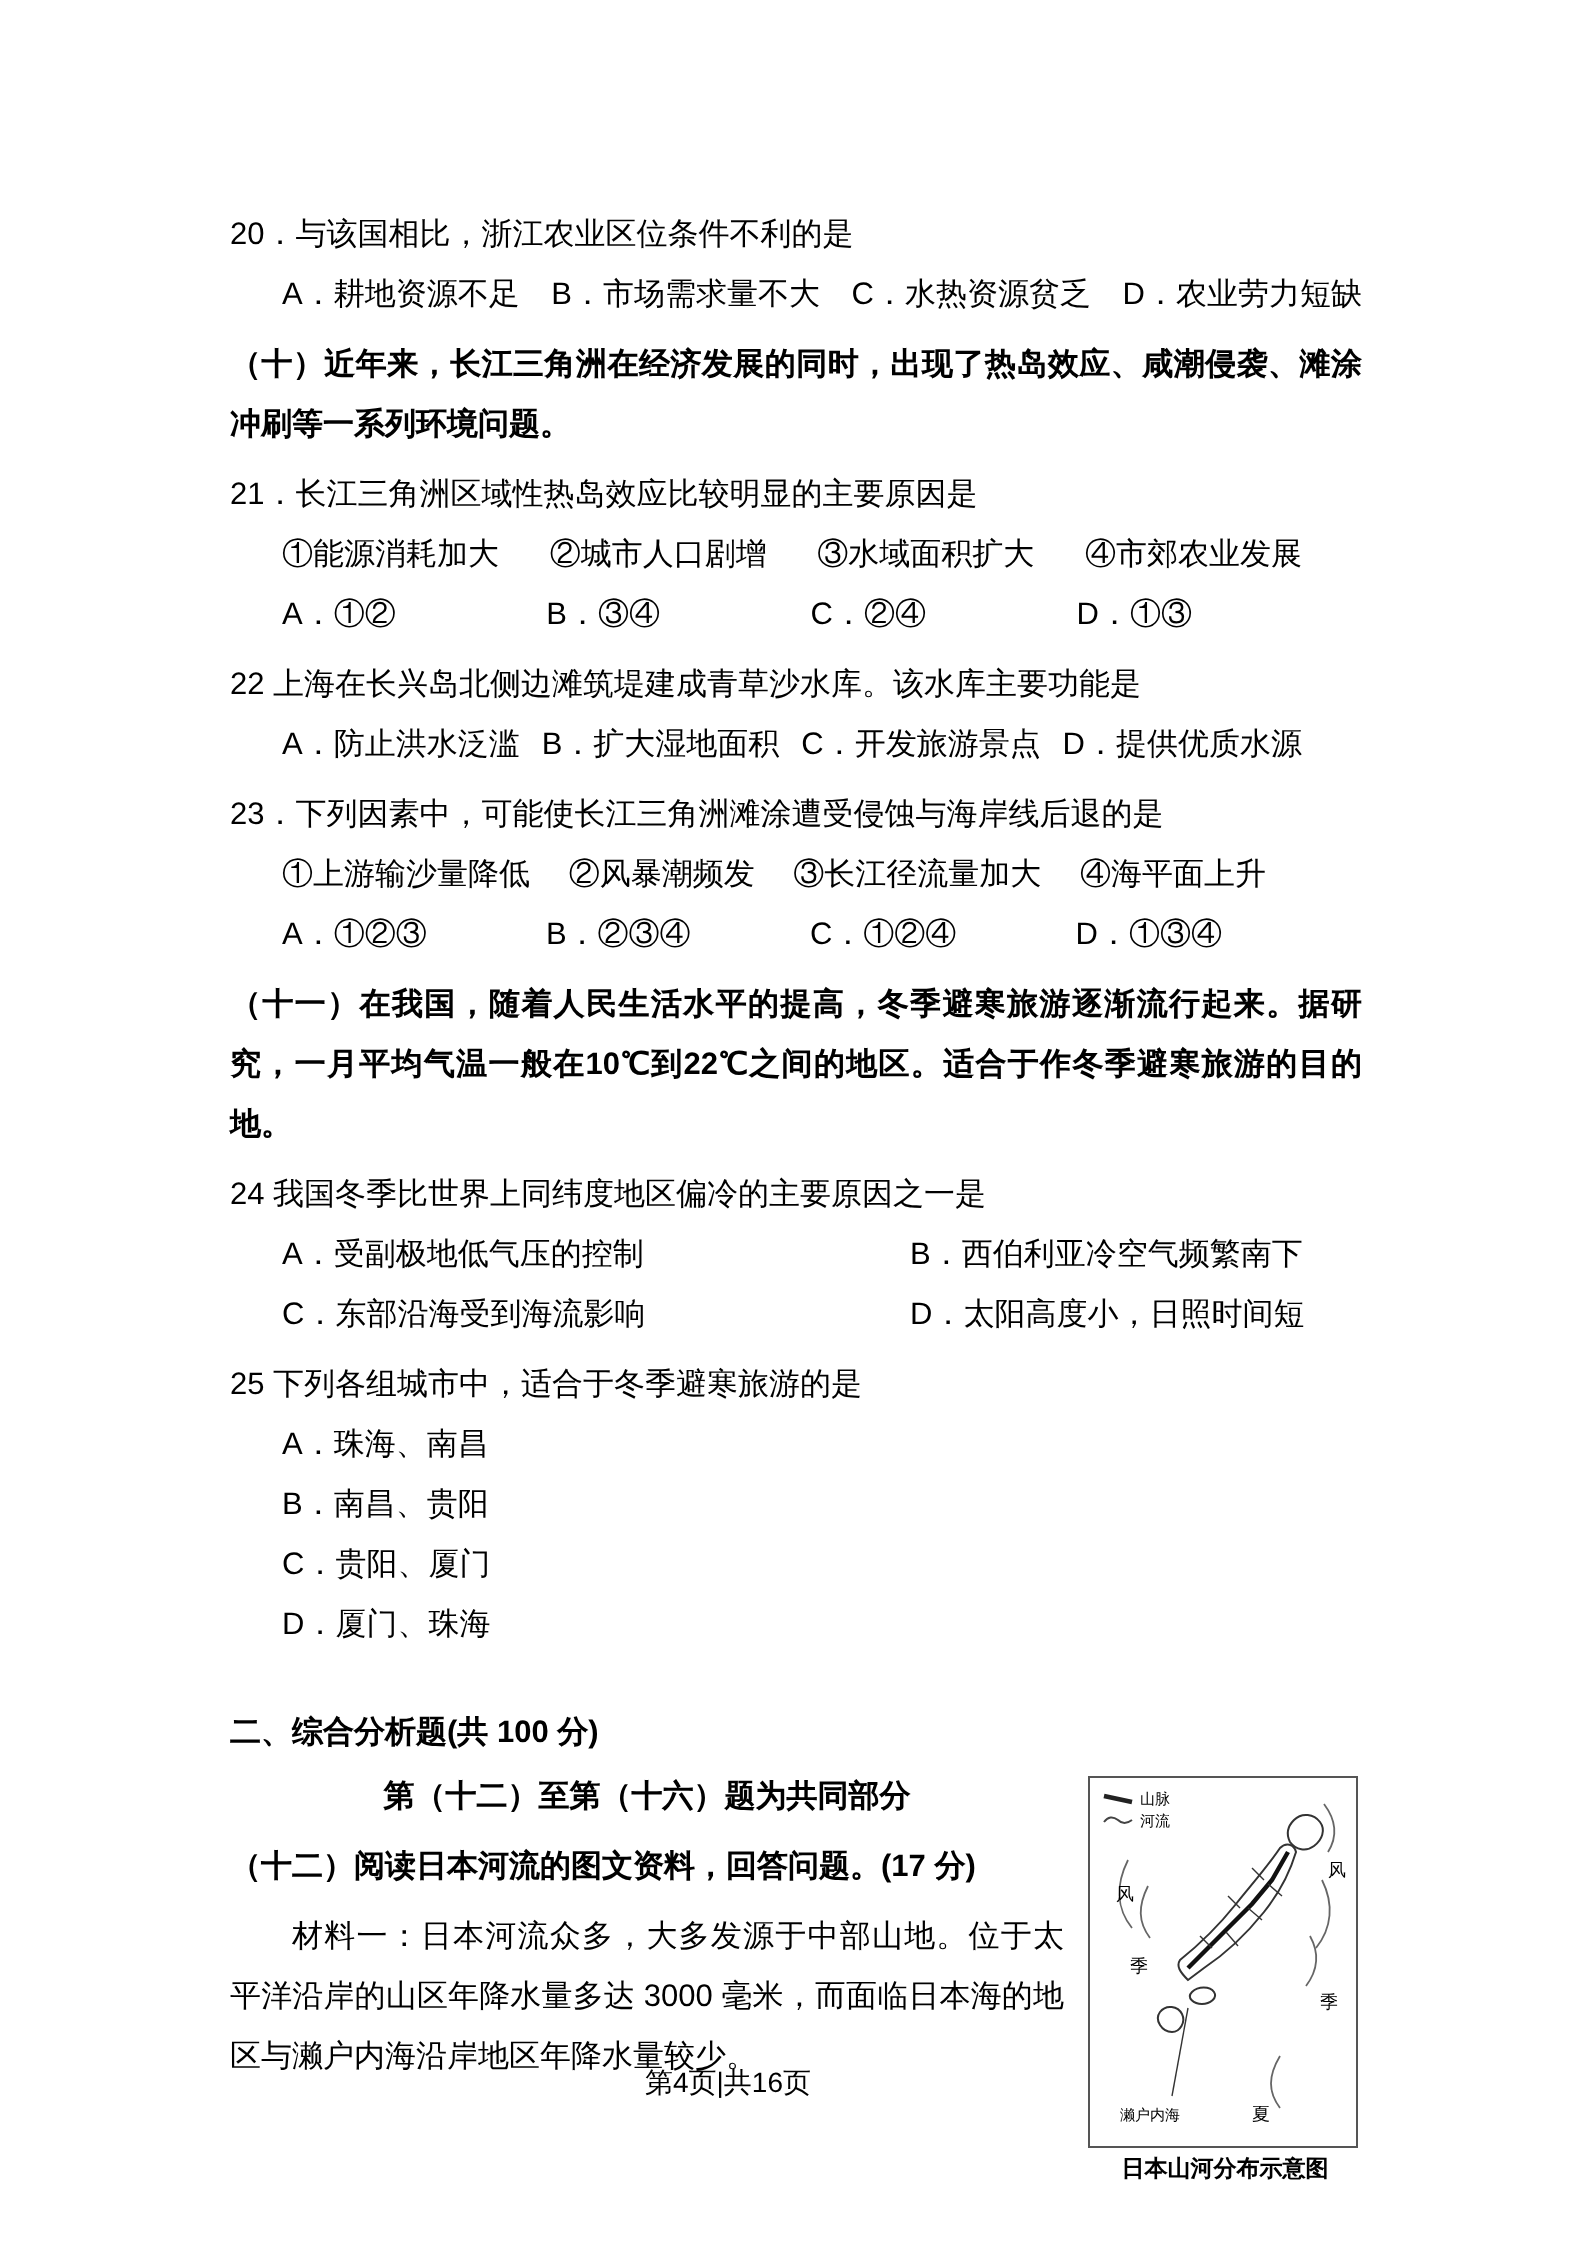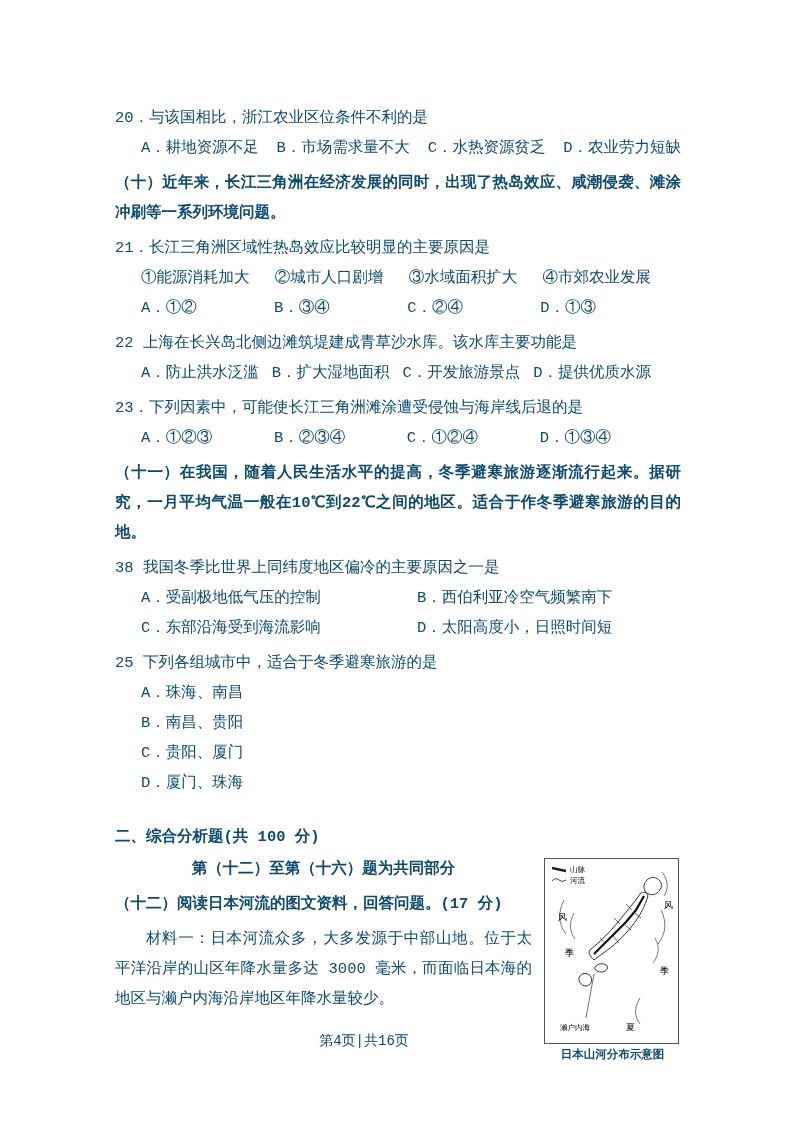--- a/index.html
+++ b/index.html
@@ -1,32 +1,32 @@
 <!DOCTYPE html>
 <html><head>
 <meta charset="utf-8">
 <style>
   html,body{margin:0;padding:0;background:#fff;}
   .page{
     position:relative;width:728px;height:1122px;background:#fff;overflow:hidden;
-    font-family:Liberation Mono, monospace;
-    font-size:15.5px;line-height:30px;color:#0c4a6e;
+    font-family:Liberation Sans, sans-serif;
+    font-size:15.5px;line-height:30px;color:#000000;
   }
   .content{position:absolute;left:115px;top:98px;width:566px;}
   .bold{font-weight:bold;}
   .stem{margin-top:5px;}
   .para{text-align:justify;margin-top:5px;}
   .opts{display:flex;justify-content:space-between;padding-left:26px;}
   .mr0{margin-right:0;align-items:flex-end;}
   .mr30{margin-right:30px;}
   .mr48{margin-right:48px;}
   .mr55{margin-right:55px;flex-direction:column;}
   .mr70{margin-right:70px;}
   .mr85{margin-right:85px;}
-  .two-col{display:grid;grid-template-columns:276px auto;padding-left:26px;}
+  .two-col{display:grid;grid-template-columns:276px auto;padding-left:26px;gap:38px;}
   .section-title{margin-top:24px;font-weight:bold;}
   .center{text-align:center;font-weight:bold;}
   .indent{text-indent:2em;}
   .figure{float:right;width:137px;margin:4px 0 6px 12px;text-align:center;}
   .figure svg{display:block;background:#fff;}
   .fig-caption{font-weight:bold;font-size:11.5px;line-height:16px;margin-top:3px;}
   .footer{position:absolute;left:0;right:0;bottom:66px;text-align:center;font-size:14px;}
   .wrapblock{margin-top:2px;}
 </style>
 </head>
@@ -61,30 +61,36 @@
 
     <div class="stem">22 上海在长兴岛北侧边滩筑堤建成青草沙水库。该水库主要功能是</div>
     <div class="opts mr30">
       <span>A．防止洪水泛滥</span>
       <span>B．扩大湿地面积</span>
       <span>C．开发旅游景点</span>
       <span>D．提供优质水源</span>
     </div>
 
     <div class="stem">23．下列因素中，可能使长江三角洲滩涂遭受侵蚀与海岸线后退的是</div>
+    <div class="opts mr48">
+      <span>①上游输沙量降低</span>
+      <span>②风暴潮频发</span>
+      <span>③长江径流量加大</span>
+      <span>④海平面上升</span>
+    </div>
     <div class="opts mr70">
       <span>A．①②③</span>
       <span>B．②③④</span>
       <span>C．①②④</span>
       <span>D．①③④</span>
     </div>
 
     <div class="para bold">（十一）在我国，随着人民生活水平的提高，冬季避寒旅游逐渐流行起来。据研究，一月平均气温一般在10℃到22℃之间的地区。适合于作冬季避寒旅游的目的地。</div>
 
-    <div class="stem">38 我国冬季比世界上同纬度地区偏冷的主要原因之一是</div>
+    <div class="stem">24 我国冬季比世界上同纬度地区偏冷的主要原因之一是</div>
     <div class="two-col">
       <span>A．受副极地低气压的控制</span>
       <span>B．西伯利亚冷空气频繁南下</span>
     </div>
     <div class="two-col">
       <span>C．东部沿海受到海流影响</span>
       <span>D．太阳高度小，日照时间短</span>
     </div>
 
     <div class="stem">25 下列各组城市中，适合于冬季避寒旅游的是</div>

